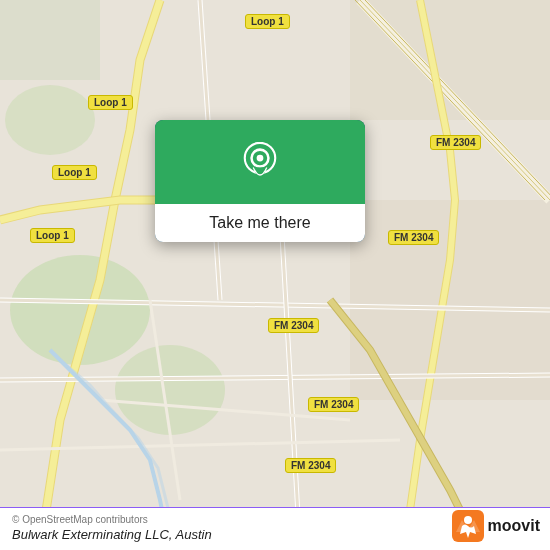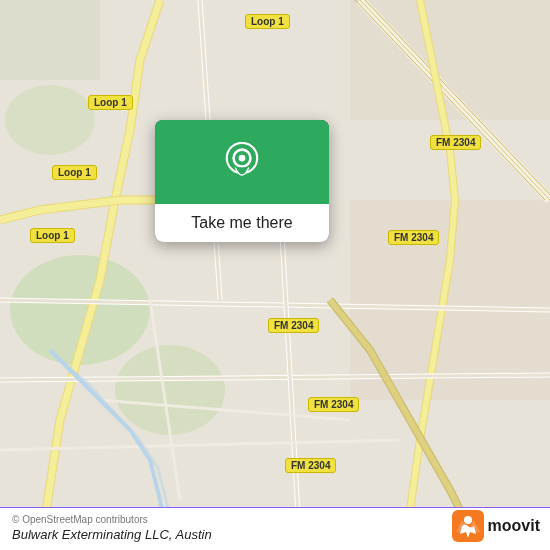--- a/index.html
+++ b/index.html
@@ -26,21 +26,21 @@
       inset: 0;
       width: 100%;
       height: 100%;
     }
 
     
     .popup-card {
       position: absolute;
       top: 120px;
       left: 155px;
-      width: 174px;
+      width: 210px;
       background: #0c4a6e;
       border-radius: 8px;
       box-shadow: 0 4px 15px rgba(0,0,0,0.35);
       overflow: hidden;
       z-index: 10;
     }
 
     .popup-green {
       background-color: #2eaa5e;
       padding: 22px 20px 18px;

